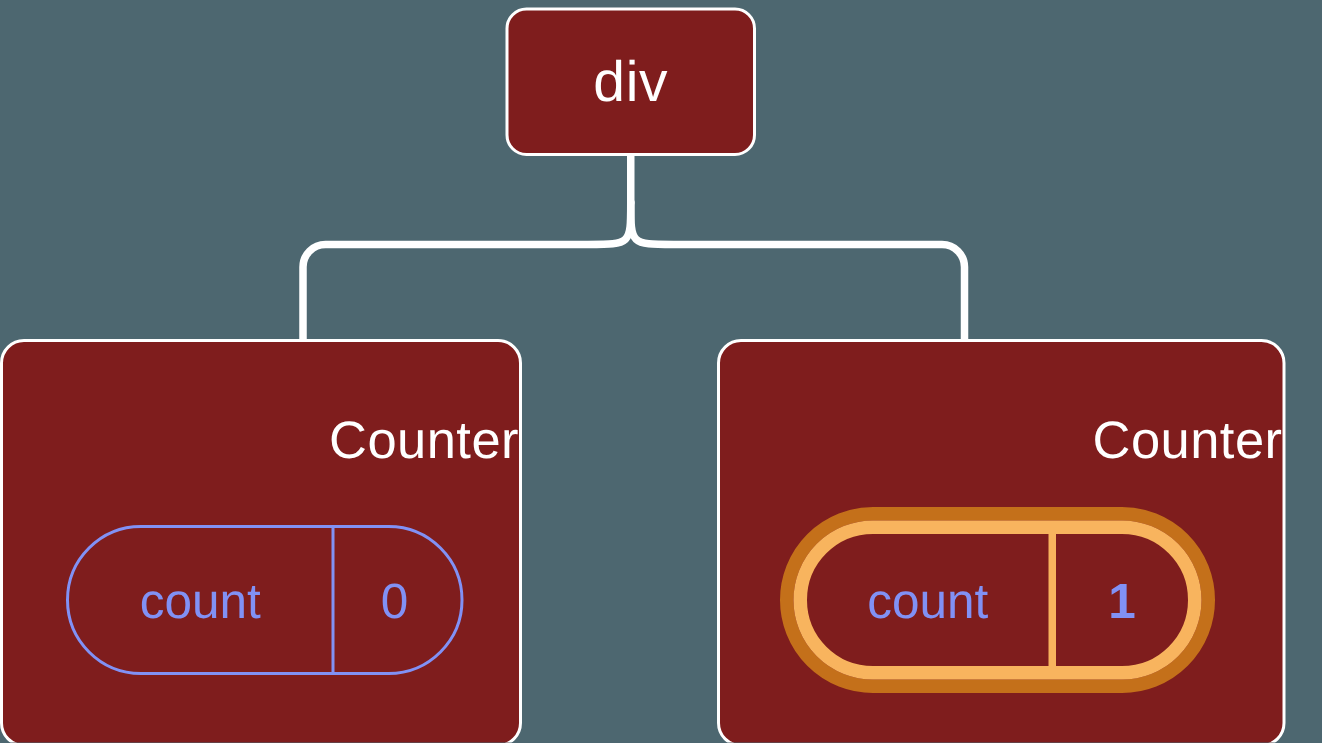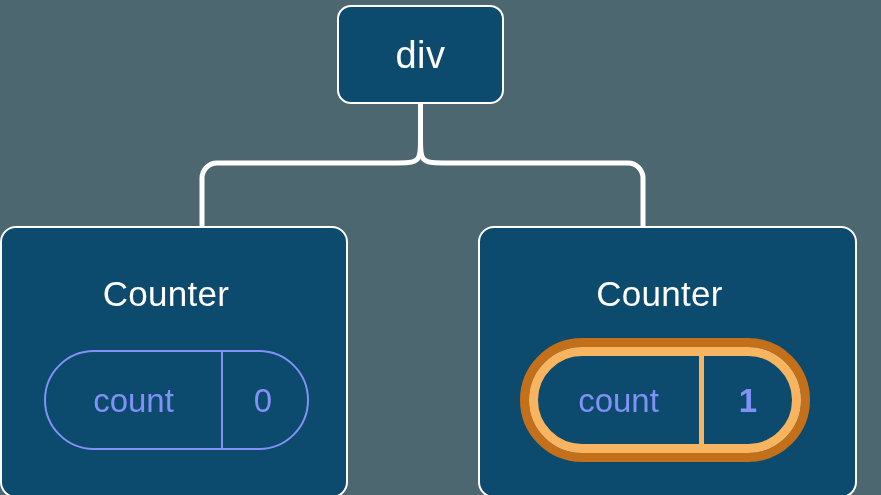--- a/index.html
+++ b/index.html
@@ -26,21 +26,21 @@
     top: 0;
     width: 881px;
     height: 495px;
     pointer-events: none;
   }
 
   
   .node {
     position: absolute;
     box-sizing: border-box;
-    background: #0c4a6e;
+    background: #7f1d1d;
     border: 2px solid #ffffff;
     border-radius: 16px;
   }
 
   
   #node-root {
     left: 337px;
     top: 5px;
     width: 167px;
     height: 99px;
@@ -61,23 +61,23 @@
     top: 226px;
     width: 348px;
     height: 272px;
   }
   #node-counter-left  { left: 0px; }
   #node-counter-right { left: 478px; width: 379px; }
 
   .node-counter .node-title {
     position: absolute;
     left: 0;
-    right: 16px;
+    right: 0;
     top: 48px;
-    text-align: center;
+    text-align: right;
     font-size: 35px;
     color: #ffffff;
     letter-spacing: 0.3px;
     line-height: 1;
   }
   .pill {
     position: relative;
     box-sizing: border-box;
     display: flex;
     align-items: stretch;

